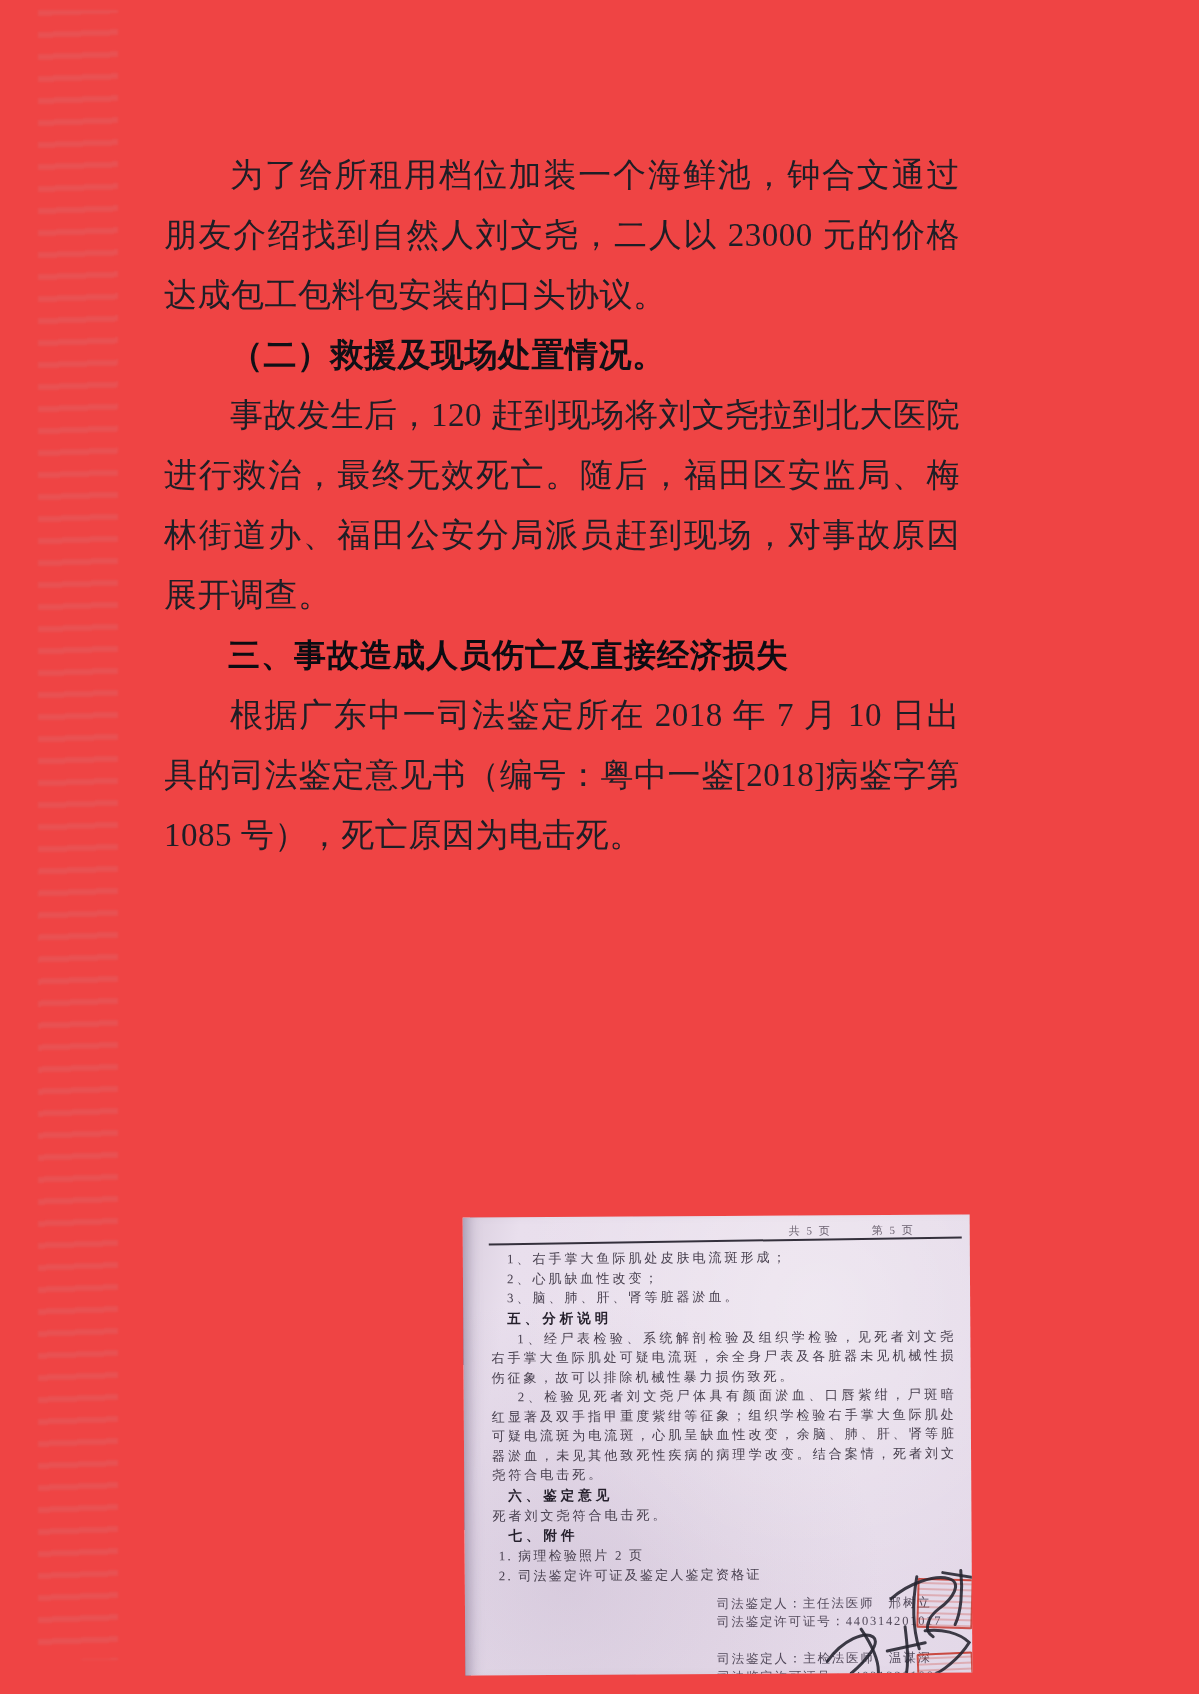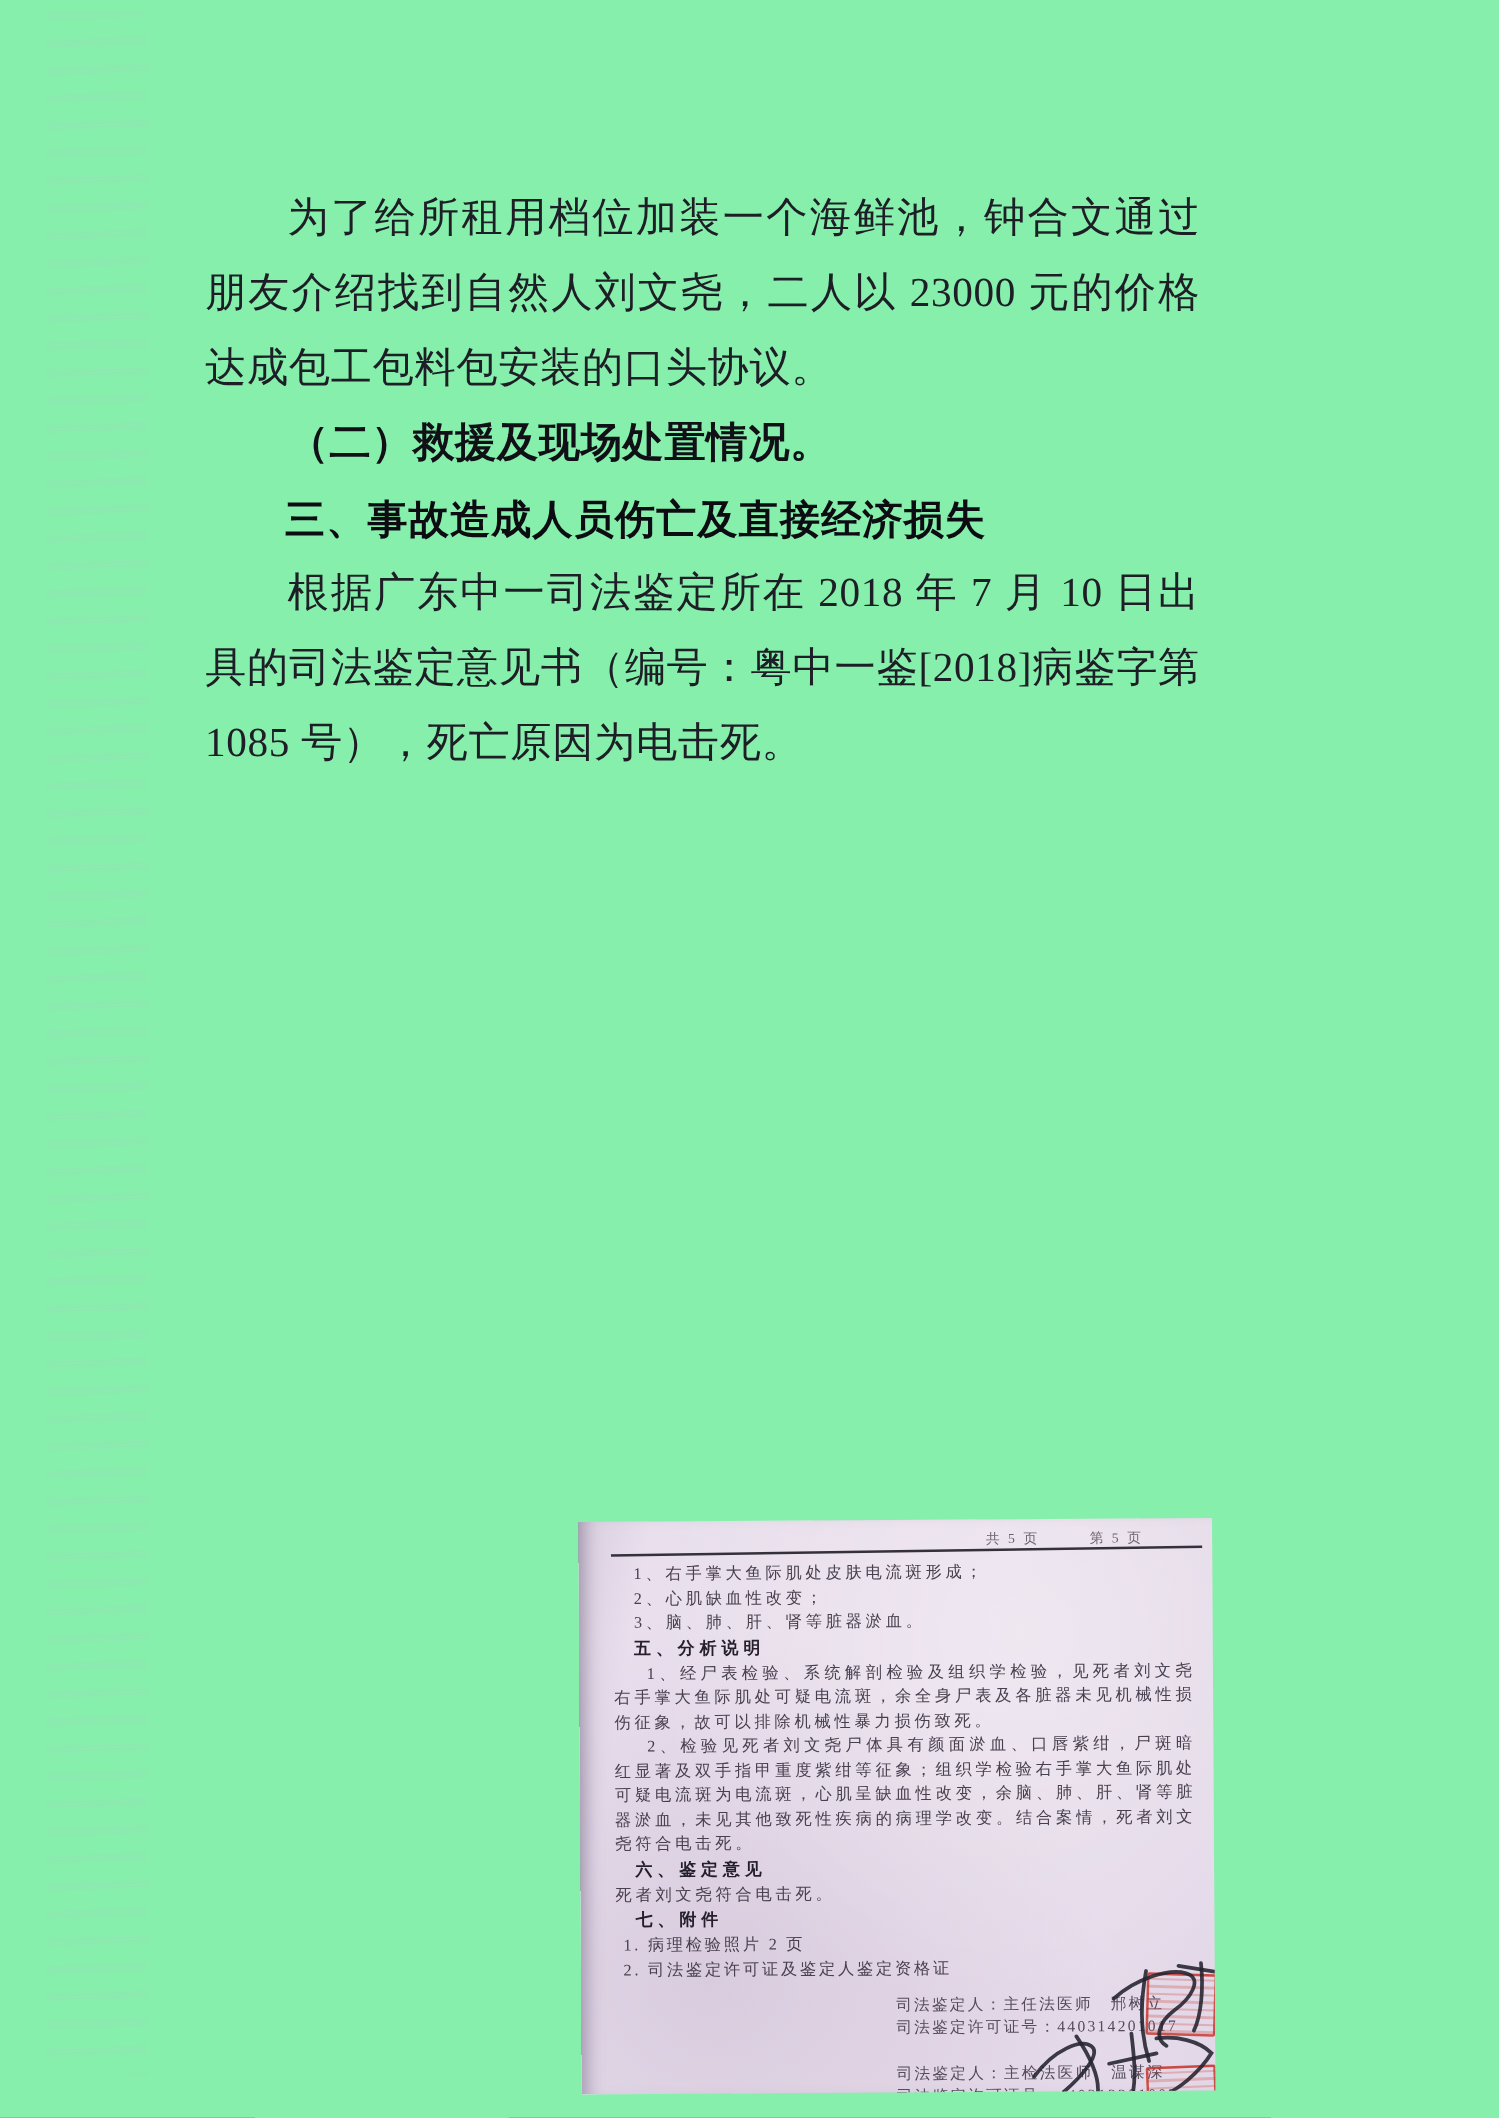--- a/index.html
+++ b/index.html
@@ -1,20 +1,20 @@
 <!DOCTYPE html>
 <html><head>
 <meta charset="utf-8">
 <style>
   html,body{margin:0;padding:0;background:#9a9a9a;}
   .page{
     position:relative;
     width:1199px;height:1694px;
     margin:0 auto;
-    background:#86efac;
+    background:#ef4444;
     overflow:hidden;
     font-family:"Liberation Serif","DejaVu Serif",serif;
     color:#1e1e26;
   }
   
   .edge-smudge{
     position:absolute;left:38px;top:10px;width:80px;height:1650px;
     background:
       repeating-linear-gradient(178deg, rgba(190,196,210,.10) 0 6px, rgba(255,255,255,0) 6px 22px);
     filter:blur(1px);
@@ -97,20 +97,21 @@
 <body>
 
 <div class="page">
 
   <div class="edge-smudge"></div>
 
   <div class="content">
 
   <p class="para body">为了给所租用档位加装一个海鲜池，钟合文通过朋友介绍找到自然人刘文尧，二人以 23000 元的价格达成包工包料包安装的口头协议。</p>
       <p class="para heading-kai">（二）救援及现场处置情况。</p>
+      <p class="para body">事故发生后，120 赶到现场将刘文尧拉到北大医院进行救治，最终无效死亡。随后，福田区安监局、梅林街道办、福田公安分局派员赶到现场，对事故原因展开调查。</p>
       <p class="para heading-hei">三、事故造成人员伤亡及直接经济损失</p>
       <p class="para body">根据广东中一司法鉴定所在 2018 年 7 月 10 日出具的司法鉴定意见书（编号：粤中一鉴[2018]病鉴字第 1085 号），死亡原因为电击死。</p>
     </div>
 
   <div class="attachment">
 
     <div class="att-header">
       <span class="pg left">共 5 页</span>
       <span class="pg right">第 5 页</span>
     </div>

